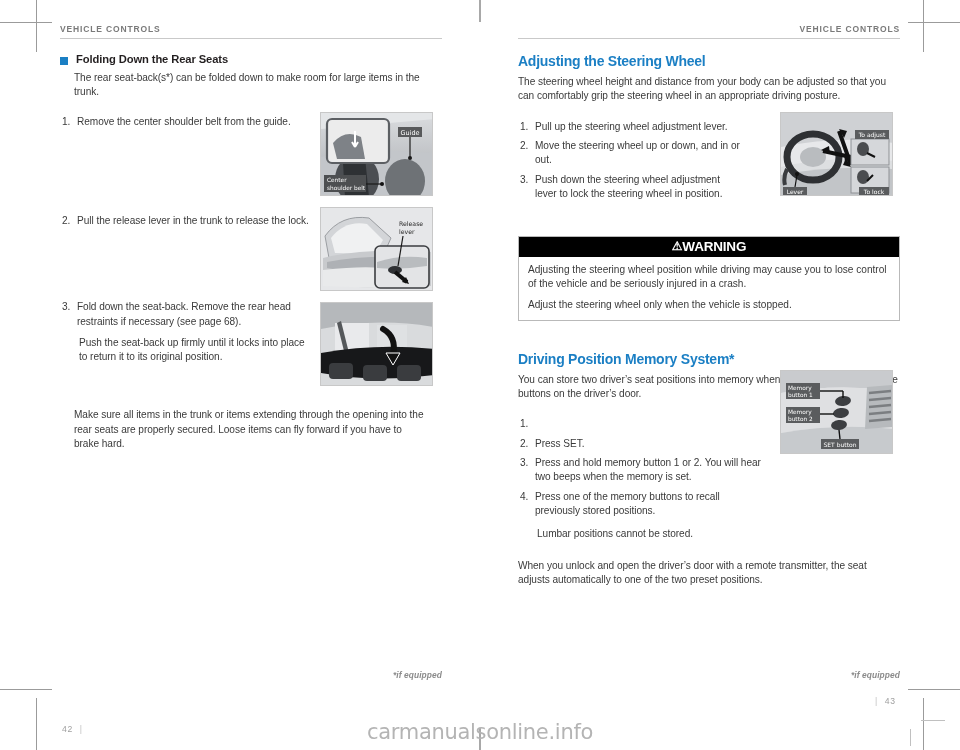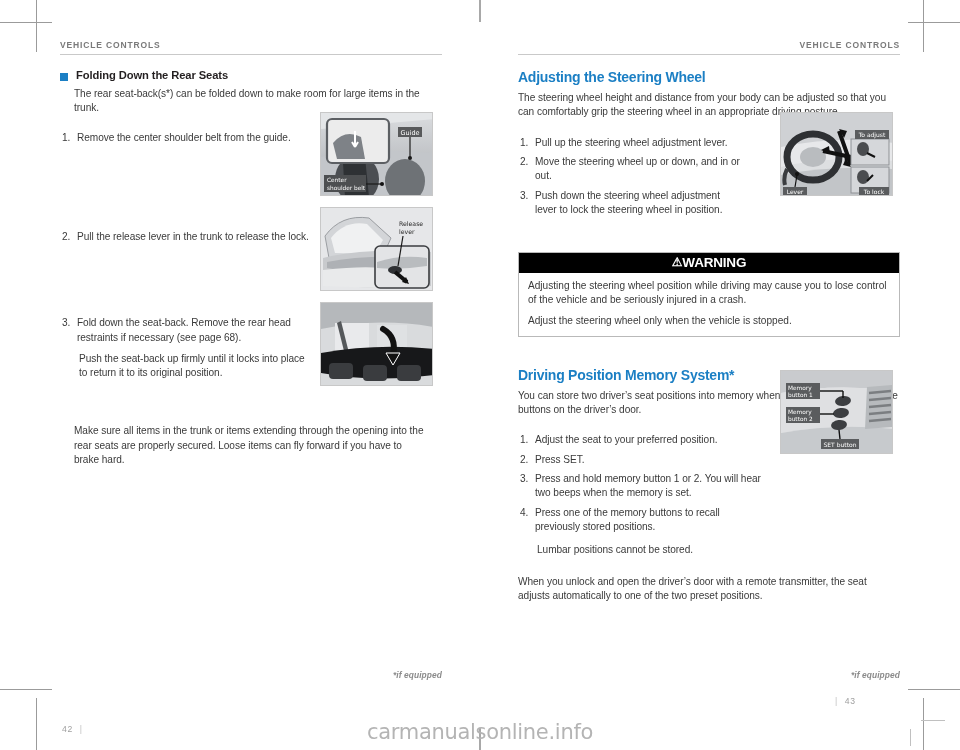--- a/index.html
+++ b/index.html
@@ -17,21 +17,21 @@
     background: #fff;
   }
 
   
   .crop { position: absolute; background: #9b9b9b; }
   .crop.h { height: 1px; width: 52px; }
   .crop.v { width: 1px; height: 52px; }
   .tickmid { position: absolute; width: 2px; height: 22px; background: #a8a8a8; }
   .col {
     position: absolute;
-    top: 40px;
+    top: 24px;
     width: 382px;
   }
   .col.left  { left: 60px; }
   .col.right { left: 518px; }
 
   
   .runhead {
     font-size: 8.5px;
     font-weight: bold;
     letter-spacing: 0.85px;
@@ -325,21 +325,20 @@
     </div>
 
     <div style="height:30px;"></div>
 
     <div class="blue-head">Driving Position Memory System*</div>
     <div class="body-p" style="margin-bottom:16px;">You can store two driver’s seat positions into memory when the vehicle is on using the buttons on the driver’s door.</div>
 
     <ul class="olist">
       <li class="oitem" style="margin-bottom:5px;">
         <span class="onum">1.</span>
-        <span class="otxt" style="max-width:236px;">Adjust the seat to your preferred position.</span>
       </li>
       <li class="oitem" style="margin-bottom:5px;">
         <span class="onum">2.</span>
         <span class="otxt" style="max-width:236px;">Press SET.</span>
       </li>
       <li class="oitem" style="margin-bottom:5px;">
         <span class="onum">3.</span>
         <span class="otxt" style="max-width:232px;">Press and hold memory button 1 or 2. You will hear two beeps when the memory is set.</span>
       </li>
       <li class="oitem">
@@ -417,21 +416,21 @@
         <line x1="39" y1="43" x2="53" y2="43" stroke="#111" stroke-width="1.4"></line>
         <rect x="40" y="68" width="38" height="10" fill="#5a5c5e"></rect>
         <text x="59" y="76" font-family="DejaVu Sans, sans-serif" font-size="6" fill="#fff" text-anchor="middle">SET button</text>
         <line x1="59" y1="68" x2="58" y2="59" stroke="#111" stroke-width="1.4"></line>
       </svg>
     </div>
   </div>
 
   <div class="ifeq" style="left:758px;top:670px;width:142px;text-align:right;">*if equipped</div>
 
-  <div class="folio" style="left:828px;top:696px;text-align:right;">
+  <div class="folio" style="left:868px;top:696px;text-align:right;">
     <span class="bar">|</span><span>43</span>
   </div>
 
   <div class="watermark">carmanualsonline.info</div>
   <div class="wm-tick" style="left:921px;bottom:29px;width:24px;height:1px;"></div>
   <div class="wm-tick" style="left:910px;bottom:4px;width:1px;height:17px;"></div>
 
 </div>
 
 </body></html>

